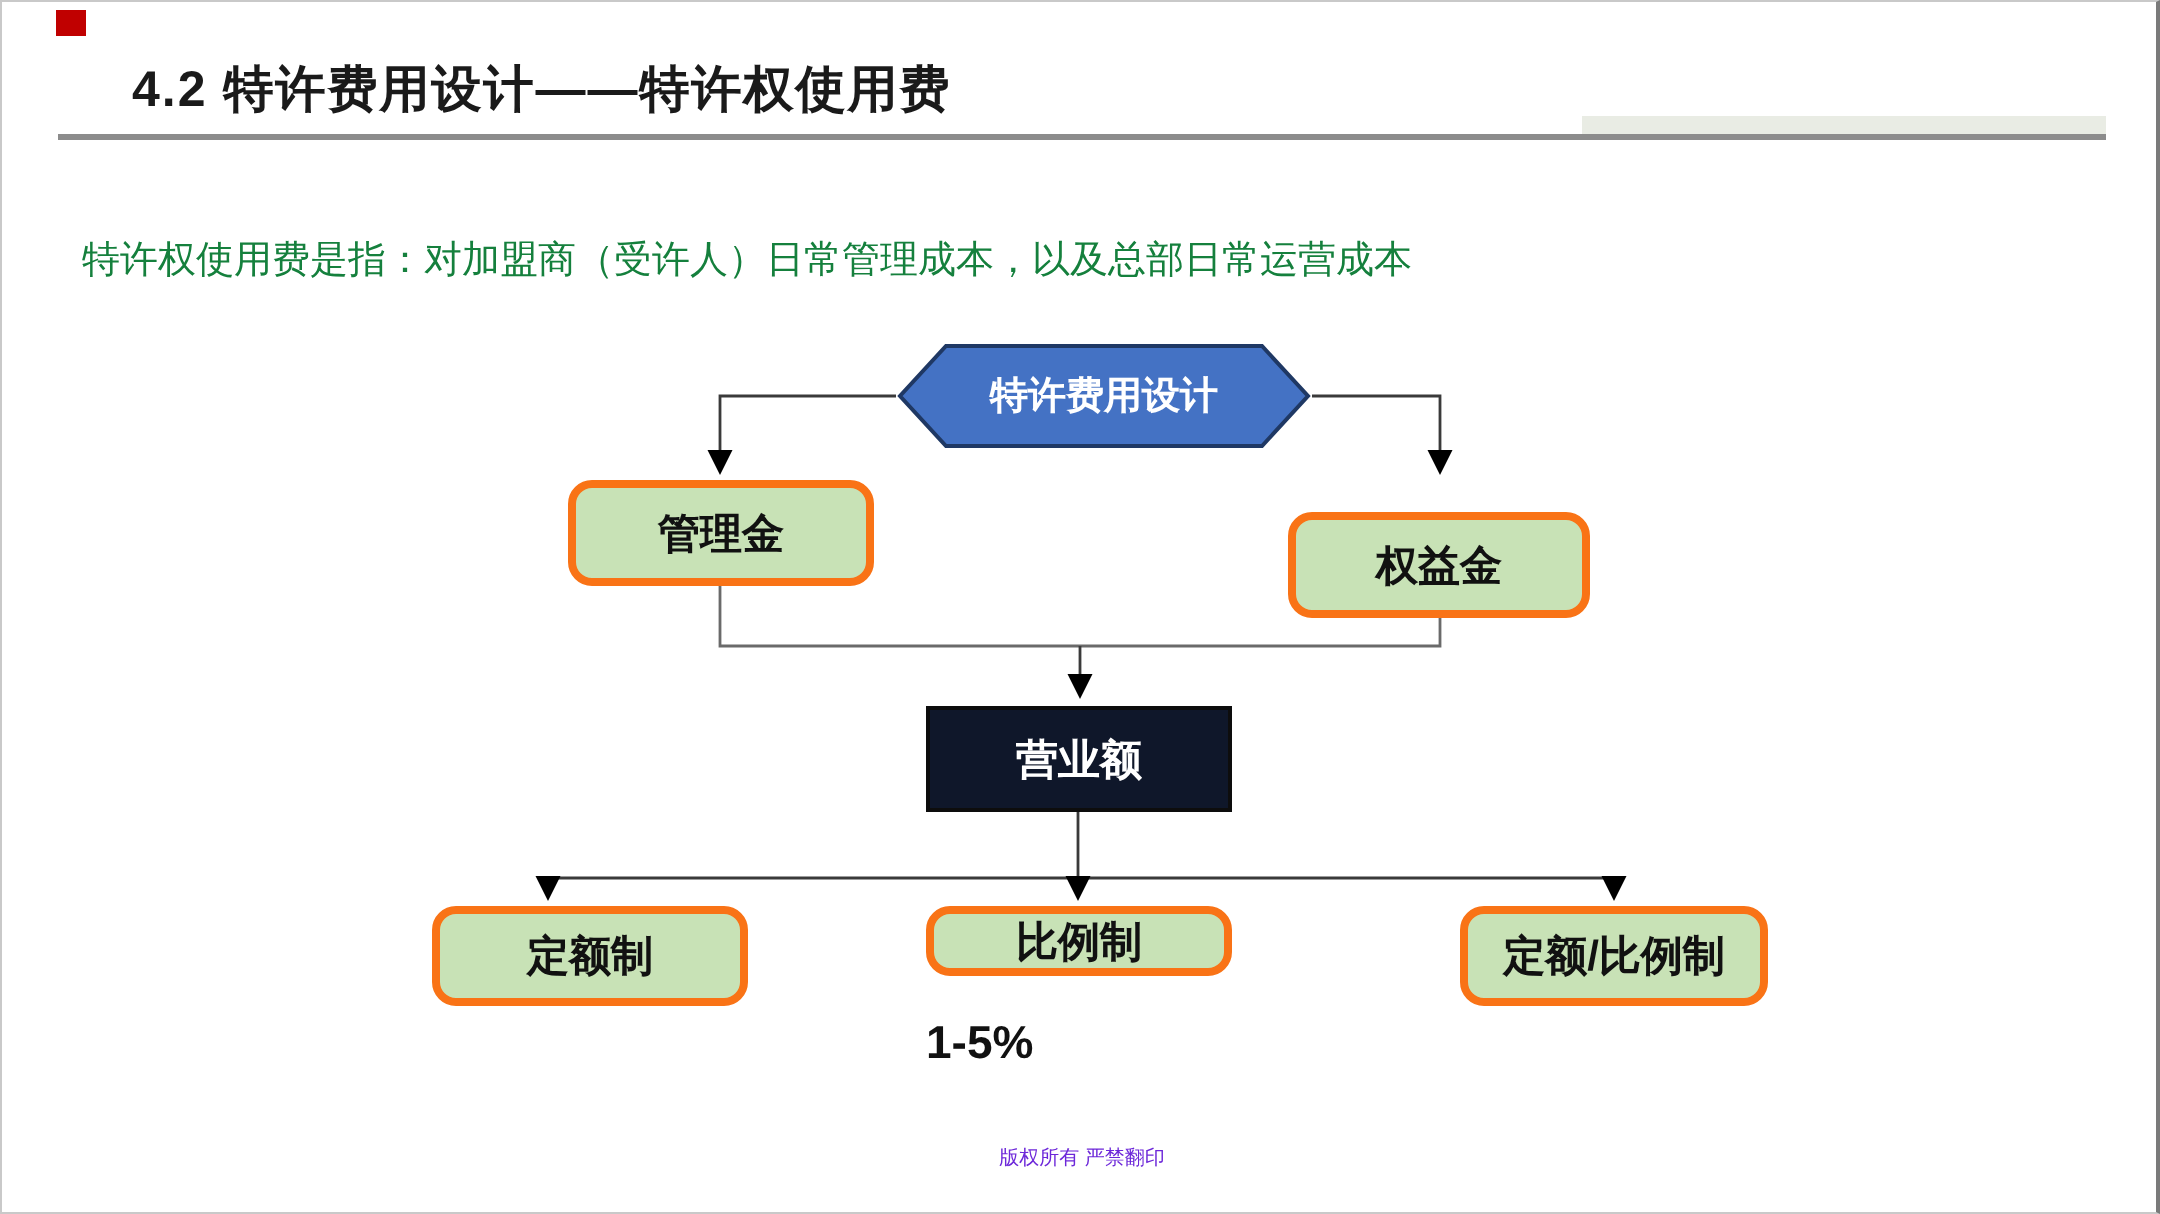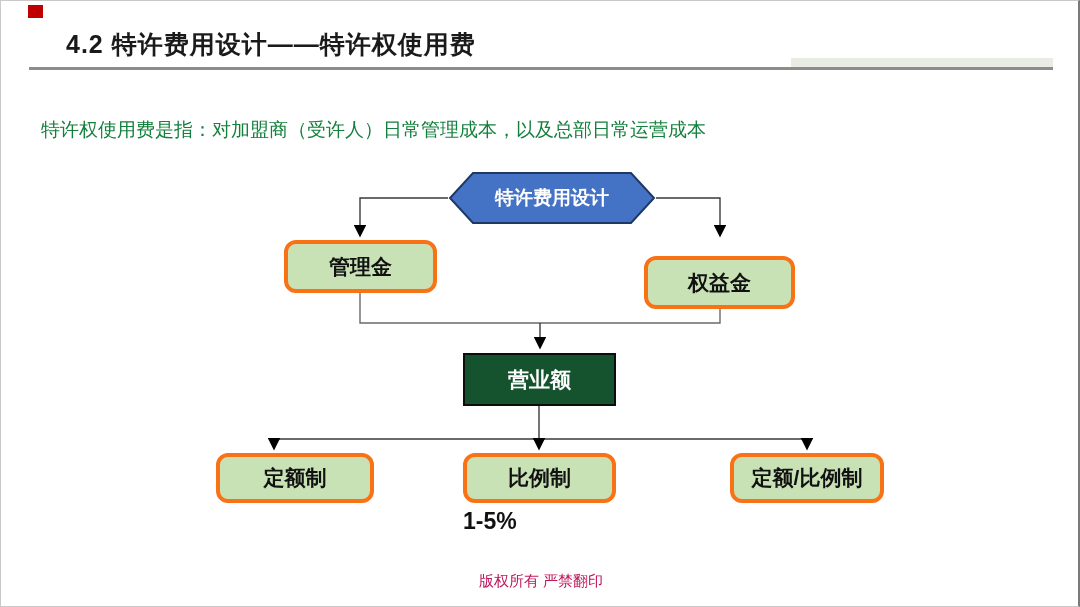--- a/index.html
+++ b/index.html
@@ -40,34 +40,34 @@
   .connectors{position:absolute;left:0;top:0;width:1080px;height:607px;}
   .node{
     position:absolute;display:flex;align-items:center;justify-content:center;
     font-weight:bold;color:#111;box-sizing:border-box;text-align:center;
   }
   .node-green{
     background:#c8e2b6;border:4px solid #f97316;border-radius:12px;
     font-size:21px;
   }
   .node-dark{
-    background:#14532d;border:2px solid #0d0d0d;color:#ffffff;
+    background:#0f172a;border:2px solid #0d0d0d;color:#ffffff;
     font-size:21px;
   }
   .node-hex{color:#ffffff;font-size:19px;}
   .node-hex svg{position:absolute;left:0;top:0;}
   .node-hex span{position:relative;z-index:1;}
   .rate-note{
     position:absolute;left:462px;top:507px;width:153px;
     text-align:left;font-size:23px;font-weight:bold;color:#111;
   }
   
   .footer{
     position:absolute;left:0;top:571px;width:1080px;
-    text-align:center;font-size:15px;color:#be185d;
+    text-align:center;font-size:10px;color:#6d28d9;
   }
 </style>
 </head>
 <body>
 
 <div id="slide">
 
   <div class="accent-square"></div>
   <div class="title">4.2  特许费用设计——特许权使用费</div>
   <div class="title-accent-bar"></div>
@@ -111,21 +111,21 @@
   </div>
 
   <div class="node node-dark" style="left:462px;top:352px;width:153px;height:53px;">
     <span>营业额</span>
   </div>
 
   <div class="node node-green" style="left:197px;top:452px;width:158px;height:50px;margin-left:18px;">
     <span>定额制</span>
   </div>
 
-  <div class="node node-green" style="left:462px;top:452px;width:153px;height:50px;">
+  <div class="node node-green" style="left:462px;top:452px;width:153px;height:35px;">
     <span>比例制</span>
   </div>
 
   <div class="node node-green" style="left:729px;top:452px;width:154px;height:50px;">
     <span>定额/比例制</span>
   </div>
 
   <div class="rate-note">1-5%</div>
 
   <div class="footer">版权所有  严禁翻印</div>

